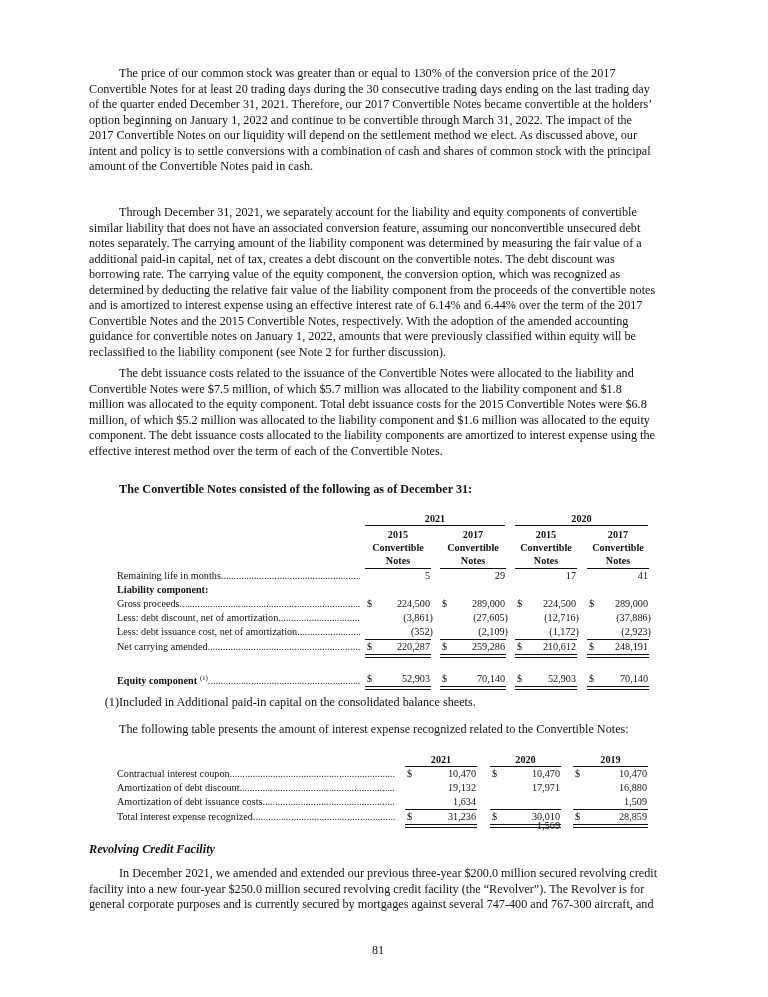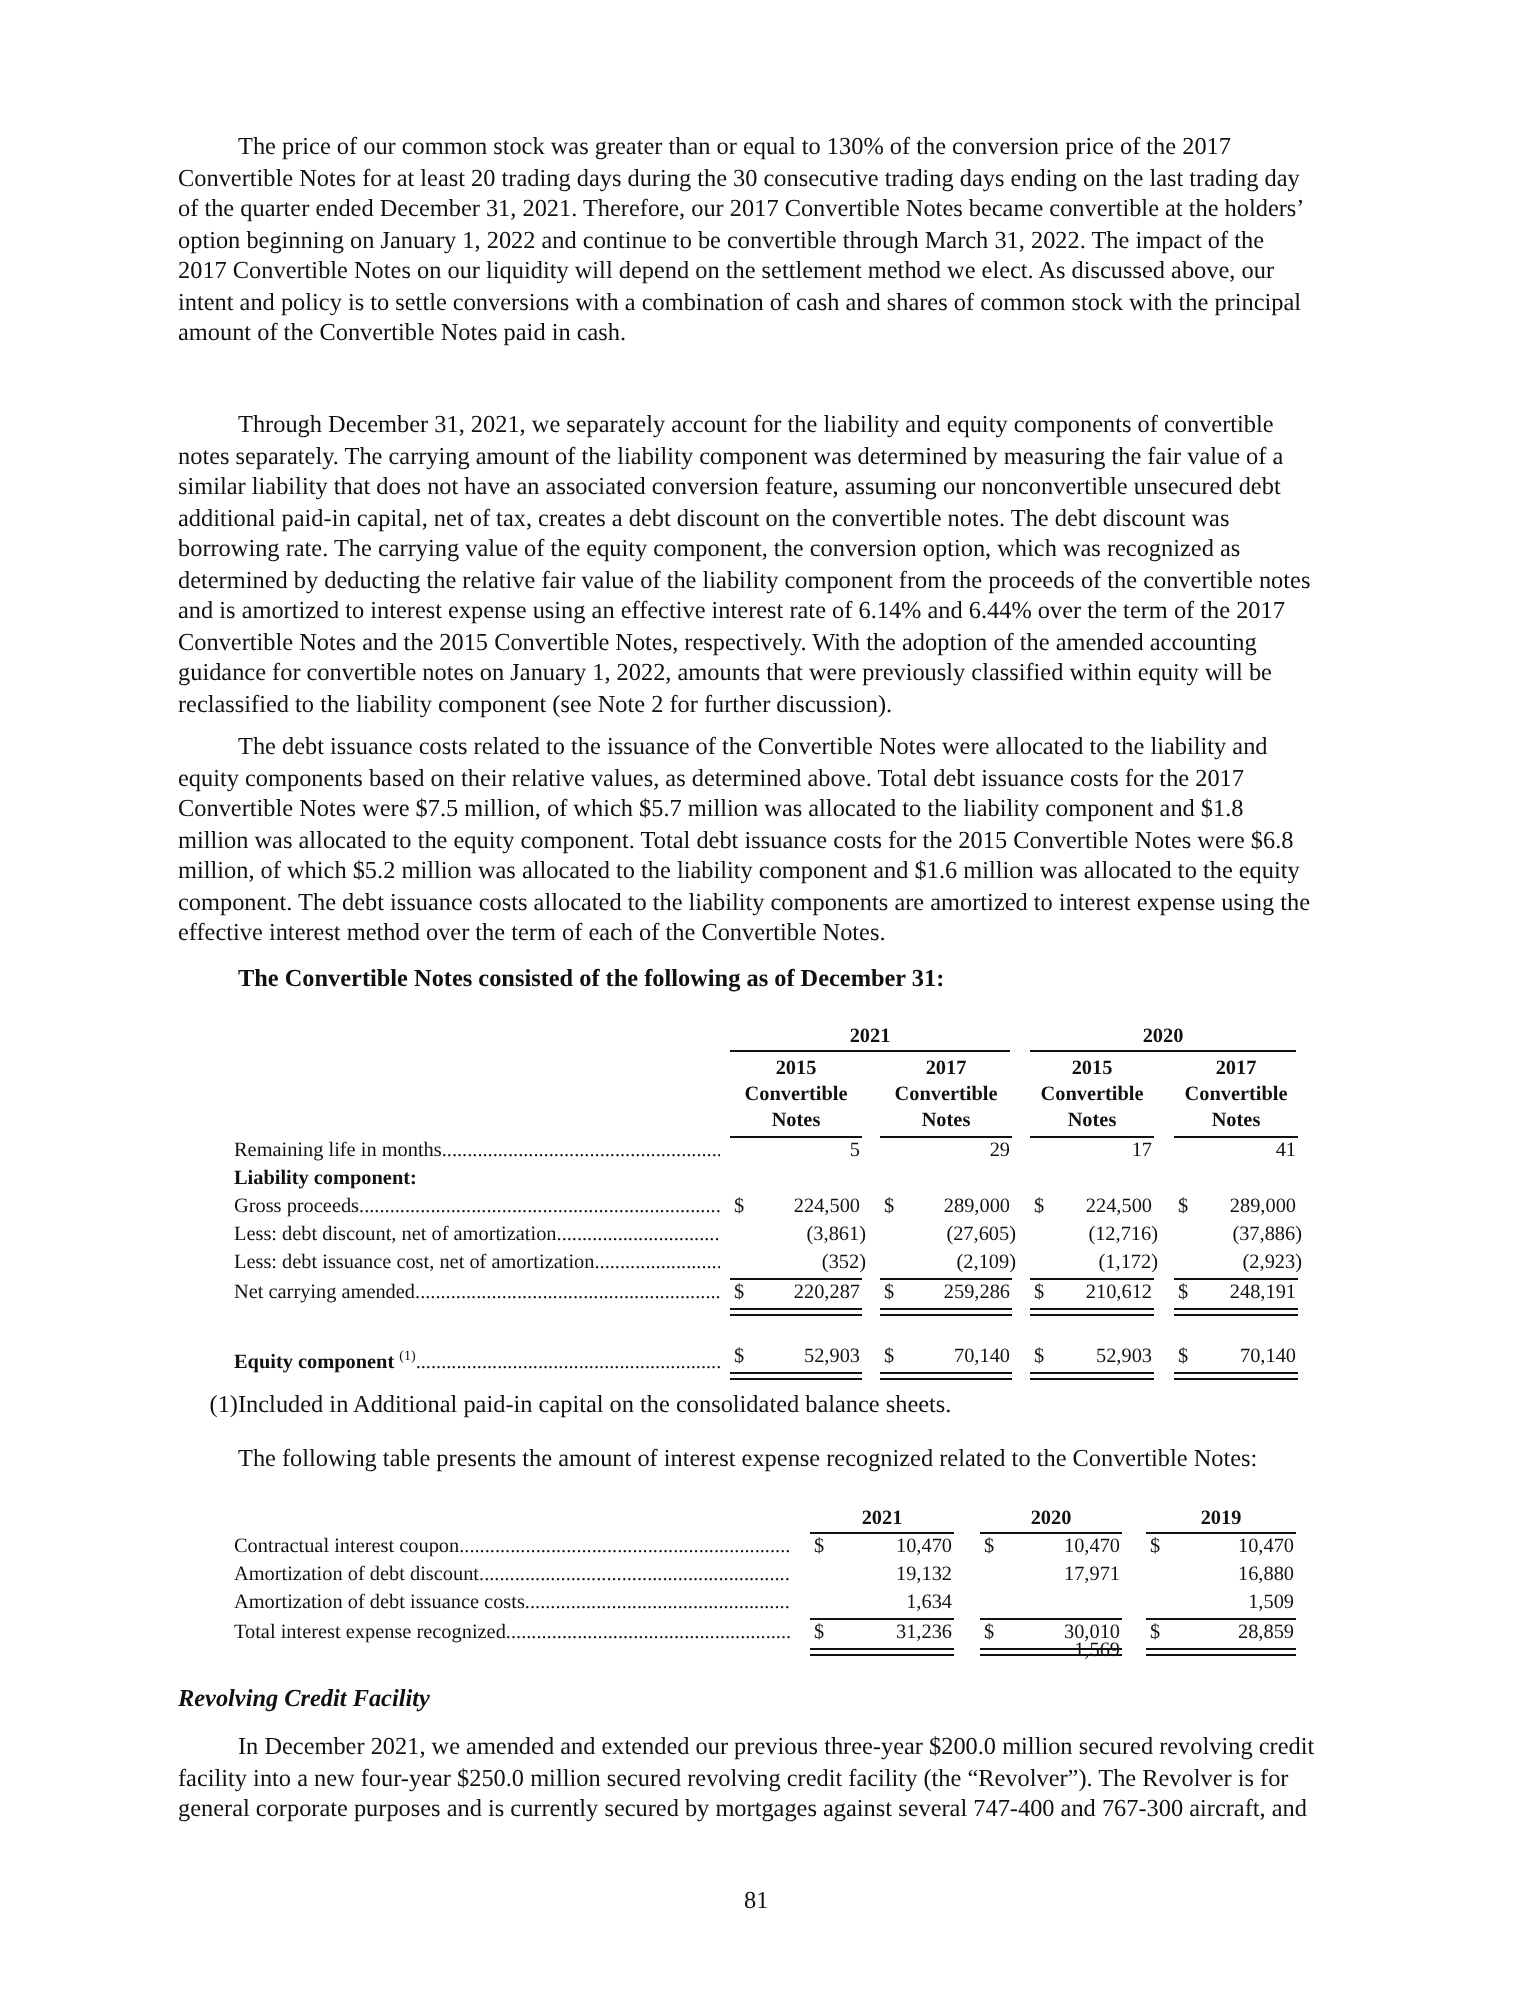--- a/index.html
+++ b/index.html
@@ -48,34 +48,33 @@
   <span class="l">Convertible Notes for at least 20 trading days during the 30 consecutive trading days ending on the last trading day</span>
   <span class="l">of the quarter ended December 31, 2021.  Therefore, our 2017 Convertible Notes became convertible at the holders’</span>
   <span class="l">option beginning on January 1, 2022 and continue to be convertible through March 31, 2022.  The impact of the</span>
   <span class="l">2017 Convertible Notes on our liquidity will depend on the settlement method we elect.  As discussed above, our</span>
   <span class="l">intent and policy is to settle conversions with a combination of cash and shares of common stock with the principal</span>
   <span class="l">amount of the Convertible Notes paid in cash.</span>
 </div>
 
 <div class="para" style="top:205px;">
   <span class="l first">Through December 31, 2021, we separately account for the liability and equity components of convertible</span>
+  <span class="l">similar liability that does not have an associated conversion feature, assuming our nonconvertible unsecured debt</span>
   <span class="l">notes separately.  The carrying amount of the liability component was determined by measuring the fair value of a</span>
-  <span class="l">similar liability that does not have an associated conversion feature, assuming our nonconvertible unsecured debt</span>
   <span class="l">additional paid-in capital, net of tax, creates a debt discount on the convertible notes.  The debt discount was</span>
   <span class="l">borrowing rate.  The carrying value of the equity component, the conversion option, which was recognized as</span>
   <span class="l">determined by deducting the relative fair value of the liability component from the proceeds of the convertible notes</span>
   <span class="l">and is amortized to interest expense using an effective interest rate of 6.14% and 6.44% over the term of the 2017</span>
   <span class="l">Convertible Notes and the 2015 Convertible Notes, respectively.  With the adoption of the amended accounting</span>
   <span class="l">guidance for convertible notes on January 1, 2022, amounts that were previously classified within equity will be</span>
   <span class="l">reclassified to the liability component (see Note 2 for further discussion).</span>
 </div>
 
 <div class="para" style="top:366px;">
   <span class="l first">The debt issuance costs related to the issuance of the Convertible Notes were allocated to the liability and</span>
-  <span class="l">equity components based on their relative values, as determined above.  Total debt issuance costs for the 2017</span>
   <span class="l">Convertible Notes were $7.5 million, of which $5.7 million was allocated to the liability component and $1.8</span>
   <span class="l">million was allocated to the equity component.  Total debt issuance costs for the 2015 Convertible Notes were $6.8</span>
   <span class="l">million, of which $5.2 million was allocated to the liability component and $1.6 million was allocated to the equity</span>
   <span class="l">component.  The debt issuance costs allocated to the liability components are amortized to interest expense using the</span>
   <span class="l">effective interest method over the term of each of the Convertible Notes.</span>
 </div>
 
 <div class="caption" style="top:482px;font-weight:bold;">The Convertible Notes consisted of the following as of December 31:</div>
 
 <div class="t" style="left:117px; top:512px; width:540px; height:180px;">

